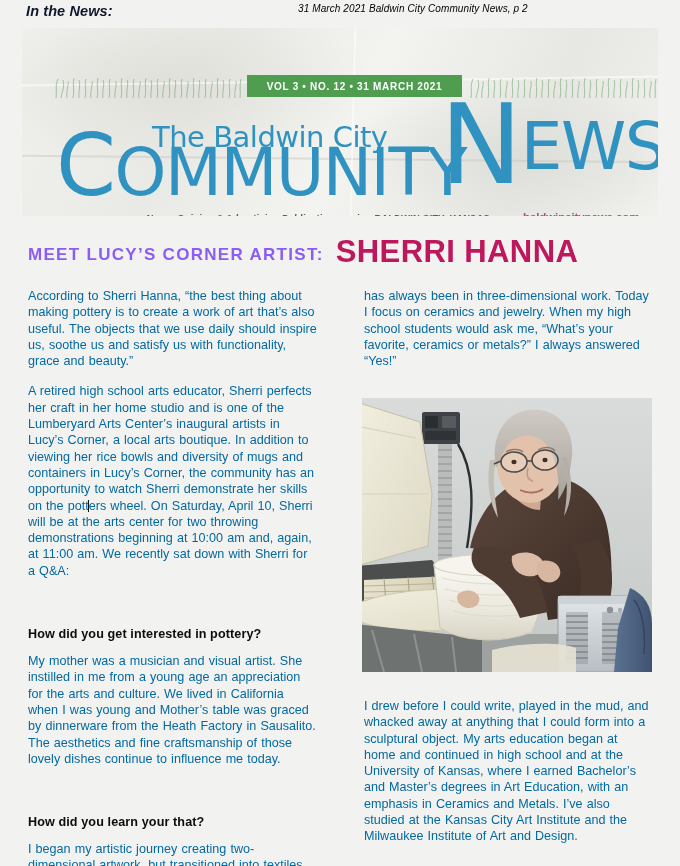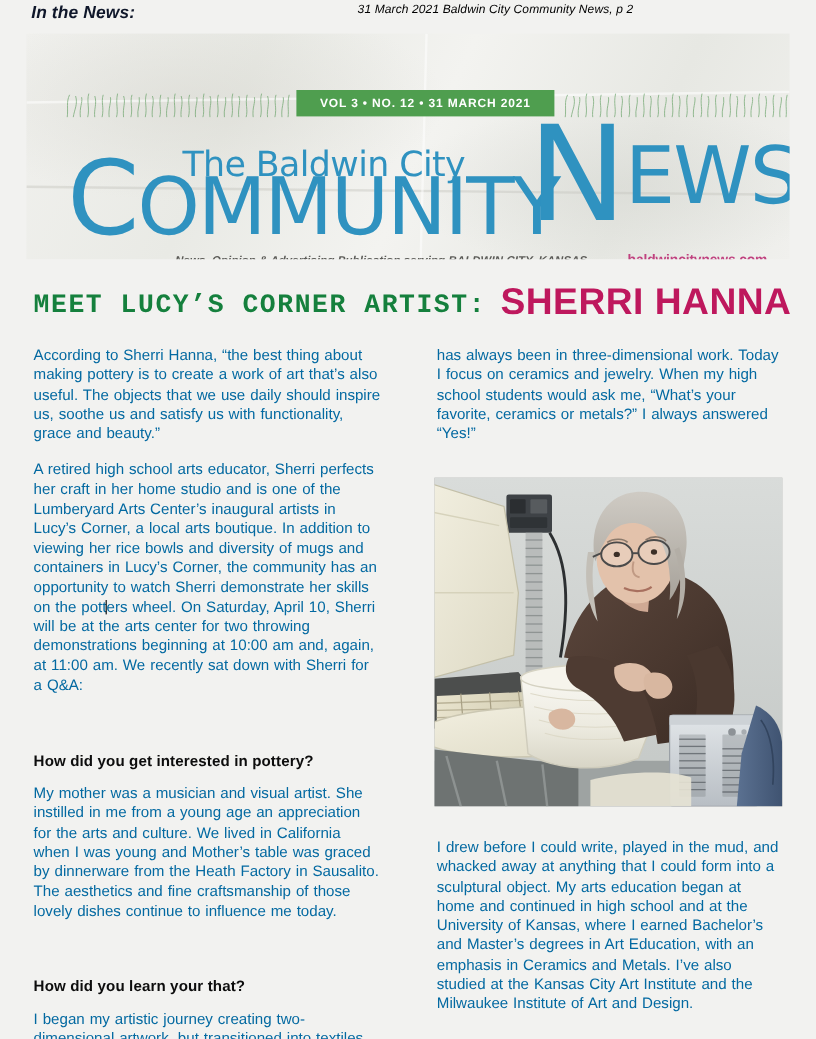--- a/index.html
+++ b/index.html
@@ -151,25 +151,24 @@
   }
 
   
   .headline {
     position: absolute;
     left: 28px; top: 232px;
     width: 630px;
     white-space: nowrap;
   }
   .headline .kicker {
-    font-size: 22px;
-    font-weight: bold;
-    color: #15803d;
+    font-size: 17px;
+    font-weight: bold;
+    color: #8b5cf6;
     letter-spacing: 1.3px;
-    font-family: Liberation Mono, monospace;
   }
   .headline .name {
     font-size: 31px;
     font-weight: bold;
     color: #be185d;
     letter-spacing: 0.4px;
     margin-left: 12px;
     position: relative;
     top: 2px;
   }

